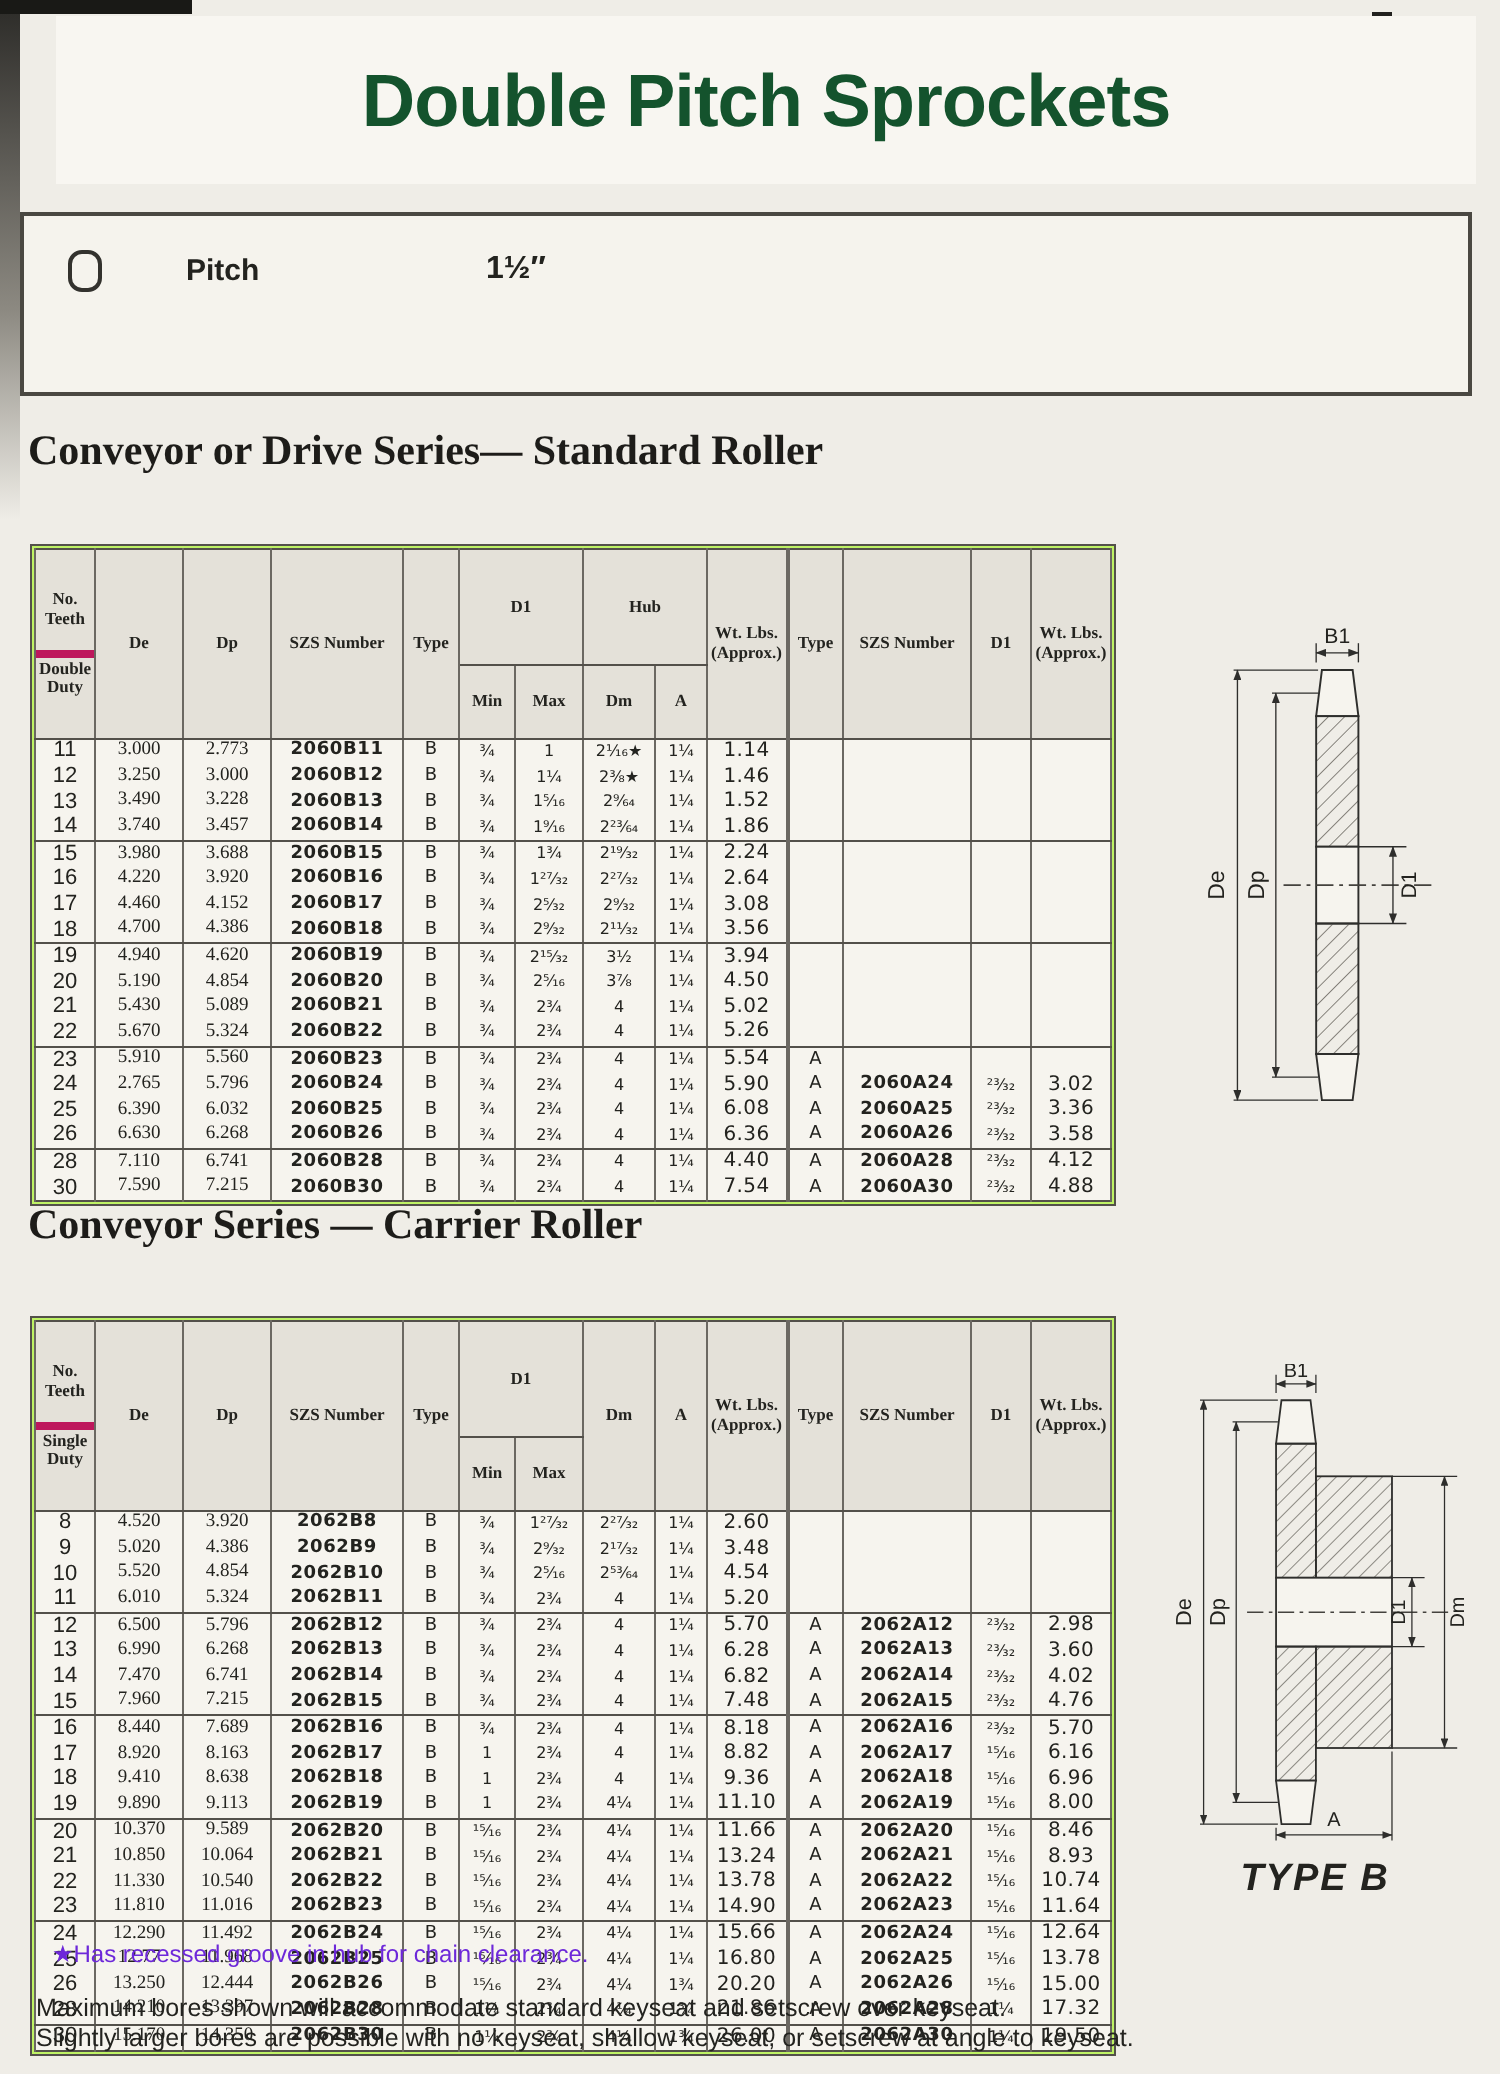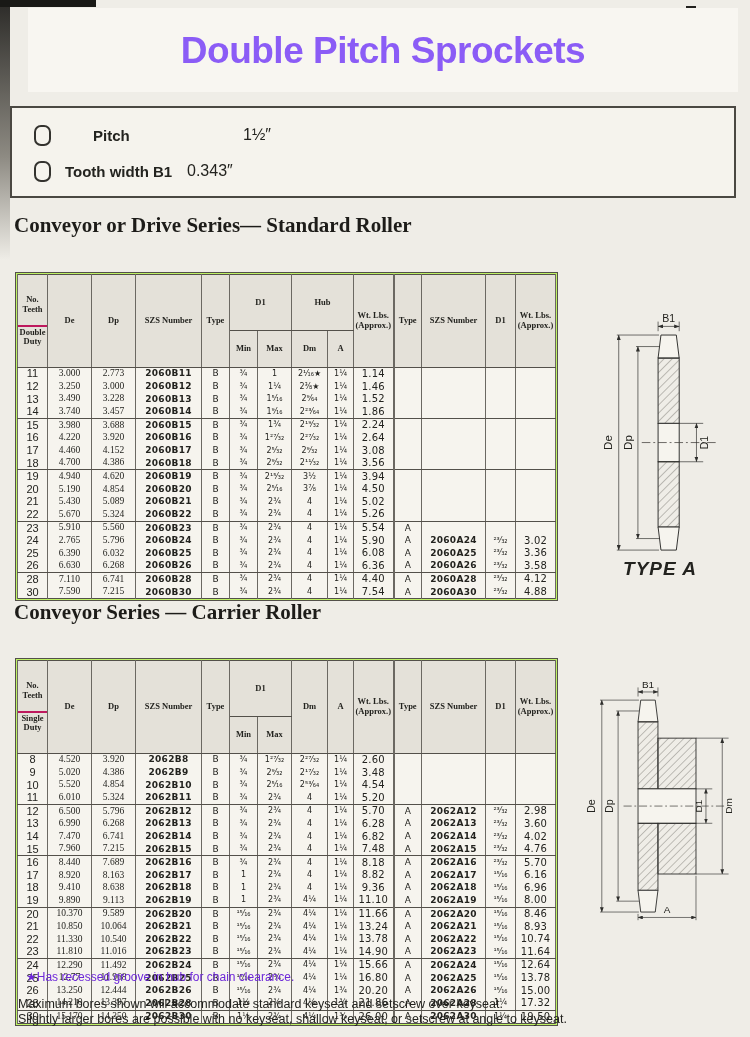--- a/index.html
+++ b/index.html
@@ -12,44 +12,44 @@
   .edge-left{position:absolute;left:0;top:0;width:10px;height:260px;
     background:linear-gradient(to bottom,#2b2a27,#8d8a82 60%,rgba(141,138,130,0));}
   .edge-top{position:absolute;left:0;top:0;width:96px;height:7px;background:#191916;}
   .nub-tr{position:absolute;left:686px;top:6px;width:10px;height:13px;background:#22211e;}
   .dash-tr{position:absolute;left:671px;top:87px;width:26px;height:5px;background:#4c4a45;opacity:.8;}
   .smudge{position:absolute;background:#8f8c82;opacity:.14;filter:blur(3px);border-radius:6px;}
 
   .title-panel{position:absolute;left:28px;top:8px;width:710px;height:84px;background:#f8f6f1;}
   .page-title{
     position:absolute;left:0;top:22px;width:100%;text-align:center;
-    font-size:37px;font-weight:bold;letter-spacing:-0.5px;color:#8b5cf6;
+    font-size:37px;font-weight:bold;letter-spacing:-0.5px;color:#14532d;
   }
 
   .specs-box{position:absolute;left:10px;top:106px;width:722px;height:88px;
     border:2px solid #4a4842;background:#f5f3ed;}
   .spec-item{position:absolute;left:22px;height:22px;display:flex;align-items:center;}
   .spec-item .bullet{display:inline-block;width:13px;height:17px;border:2px solid #33322e;
     border-radius:7px;margin-right:14px;background:transparent;}
   .spec-label{font-weight:bold;font-size:15px;width:122px;}
-  .spec-value{font-weight:normal;font-size:16px;}
+  .spec-value{font-weight:bold;font-size:16px;}
 
   .sec-heading{position:absolute;left:14px;font-family:"Liberation Serif",serif;
     font-weight:bold;font-size:21px;line-height:24px;color:#1d1c19;}
 
   .tbl-wrap{position:absolute;left:15px;border:1px solid #53504a;background:#bef264;padding:1px;}
   table{border-collapse:collapse;table-layout:fixed;background:#f6f4ee;border:1px solid #53504a;}
   th,td{border-left:1px solid #6b6862;border-right:1px solid #6b6862;
     text-align:center;vertical-align:middle;overflow:hidden;padding:0;}
   thead th{background:#e4e1d9;font-family:"Liberation Serif",serif;font-weight:bold;
     font-size:8.5px;line-height:1.12;border-bottom:1px solid #53504a;white-space:pre-line;}
   thead tr:first-child th{height:24px;}
   thead tr:last-child th{height:15px;}
   .teeth-head div{padding:1px 0;}
-  .teeth-head .tb{border-top:2px solid #be185d;}
+  .teeth-head .tb{border-top:4px solid #be185d;}
   tbody td{height:12.6px;font-family:"DejaVu Sans",sans-serif;font-size:8.5px;line-height:1;}
   tr.group-end td{border-bottom:1px solid #53504a;}
   .c0{font-family:Liberation Sans, sans-serif;font-size:11px;}
   .c1,.c2{font-family:"Liberation Serif",serif;font-size:9.5px;}
   .c3,.c11{font-weight:bold;font-size:9px;letter-spacing:.3px;}
   .c4,.c10{font-size:9px;}
   .c5,.c6,.c7,.c8,.c12{font-size:8px;}
   .c9,.c13{font-size:10px;letter-spacing:.2px;}
   .lsplit{border-left-width:2px !important;}
   td.c10{border-left-width:2px;}
@@ -72,25 +72,20 @@
 
 <div class="title-panel">
   <div class="page-title">Double Pitch Sprockets</div>
 </div>
 
 <div class="specs-box">
   <div class="spec-item" style="top:16px;gap:28px;">
     <span class="bullet"></span>
     <span class="spec-label">Pitch</span>
     <span class="spec-value">1½″</span>
-  </div>
-  <div class="spec-item" style="top:52px;">
-    <span class="bullet"></span>
-    <span class="spec-label">Tooth width B1</span>
-    <span class="spec-value">0.343″</span>
   </div>
 </div>
 
 <div class="sec-heading" style="top:213px;">
   <div>Conveyor or Drive Series—  Standard Roller</div>
 </div>
 
 <div class="tbl-wrap" style="top:272px;">
 <table>
   <colgroup>
@@ -459,21 +454,20 @@
     <line x1="52" y1="36" x2="52" y2="236" marker-start="url(#arrA)" marker-end="url(#arrA)"></line>
     <line x1="95" y1="116" x2="120" y2="116"></line>
         <line x1="95" y1="156" x2="120" y2="156"></line>
     <line x1="113" y1="116" x2="113" y2="156" marker-start="url(#arrA)" marker-end="url(#arrA)"></line>
   </g>
   <text x="84" y="10" text-anchor="middle" font-size="11" fill="#23231f">B1</text>
   <text transform="translate(25,136) rotate(-90)" text-anchor="middle" font-size="12" fill="#23231f">De</text>
   <text transform="translate(46,136) rotate(-90)" text-anchor="middle" font-size="12" fill="#23231f">Dp</text>
   <text transform="translate(125,136) rotate(-90)" text-anchor="middle" font-size="11" fill="#23231f">D1</text>
 </svg>
-<div class="fig-caption">TYPE A</div>
 </div>
 
 <div class="sec-heading" style="top:600px;">
   <div>Conveyor Series — Carrier Roller</div>
 </div>
 
 <div class="tbl-wrap" style="top:658px;">
 <table>
   <colgroup>
     <col style="width:30px">
@@ -898,17 +892,18 @@
         <line x1="130" y1="214" x2="130" y2="263"></line>
     <line x1="66" y1="260" x2="130" y2="260" marker-start="url(#arrB)" marker-end="url(#arrB)"></line>
   </g>
   <text x="77" y="7" text-anchor="middle" font-size="11" fill="#23231f">B1</text>
   <text transform="translate(19,137) rotate(-90)" text-anchor="middle" font-size="12" fill="#23231f">De</text>
   <text transform="translate(38,137) rotate(-90)" text-anchor="middle" font-size="12" fill="#23231f">Dp</text>
   <text transform="translate(137,137) rotate(-90)" text-anchor="middle" font-size="11" fill="#23231f">D1</text>
   <text transform="translate(170,137) rotate(-90)" text-anchor="middle" font-size="11" fill="#23231f">Dm</text>
   <text x="98" y="255" text-anchor="middle" font-size="11" fill="#23231f">A</text>
 </svg>
+<div class="fig-caption">TYPE B</div>
 </div>
 
 <div class="note" style="top:970px;">★Has recessed groove in hub for chain clearance.</div>
 <div class="footer-line" style="top:997px;">Maximum bores shown will accommodate standard keyseat and setscrew over keyseat.</div>
 <div class="footer-line" style="top:1012px;">Slightly larger bores are possible with no keyseat,  shallow keyseat, or setscrew at angle to keyseat.</div>
 
 </body></html>

